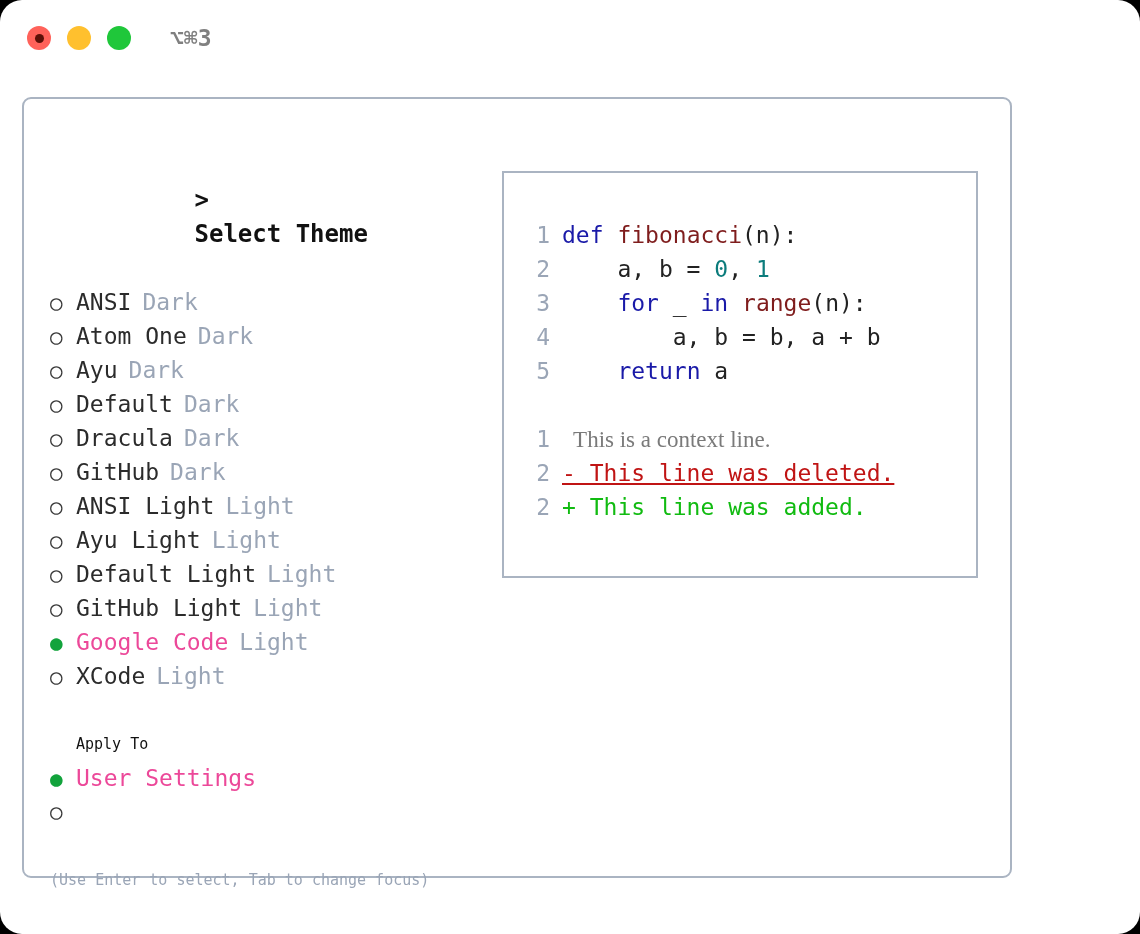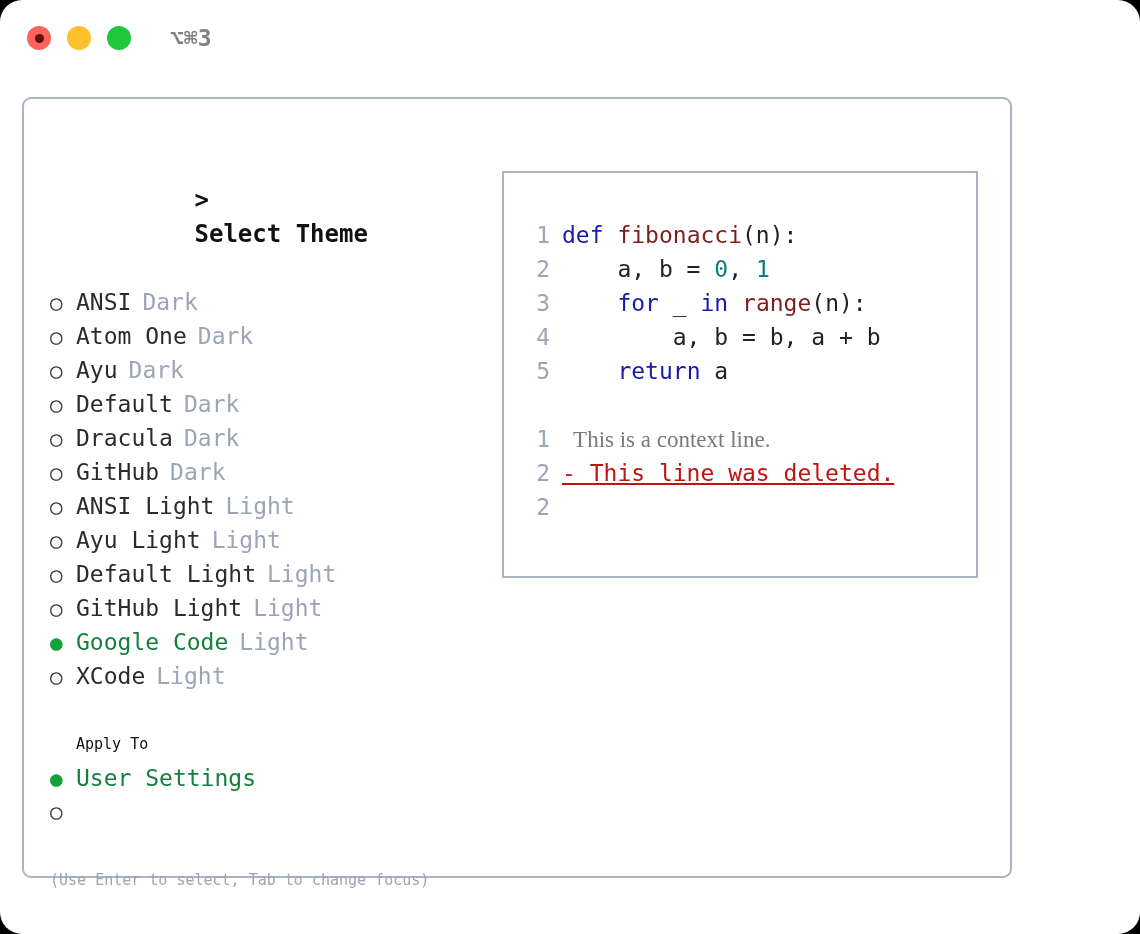--- a/index.html
+++ b/index.html
@@ -119,21 +119,21 @@
   }
   .marker {
     width: 26px;
     flex: 0 0 26px;
     font-size: 21px;
     color: #3a3a3a;
     line-height: 34px;
   }
   .marker.on { color: #12a33c; }
   .opt-label { color: #2b2b2b; }
-  .opt-row.selected .opt-label { color: #15803d; }
+  .opt-row.selected .opt-label { color: #ec4899; }
   .opt-tag {
     color: #9aa5b6;
     padding-left: 11px;
   }
 
   .apply-head {
     font-size: 15px;
     color: #111111;
     line-height: 34px;
     padding-left: 26px;
@@ -267,20 +267,20 @@
         <div class="code-box">
           <div class="code-area" id="code-area">
               <div class="code-line"><span class="ln">1</span><span class="code-text"><span class="tok-kw">def </span><span class="tok-fn">fibonacci</span><span class="tok-pl">(n):</span></span></div>
               <div class="code-line"><span class="ln">2</span><span class="code-text"><span class="tok-pl">    a, b = </span><span class="tok-num">0</span><span class="tok-pl">, </span><span class="tok-num">1</span></span></div>
               <div class="code-line"><span class="ln">3</span><span class="code-text"><span class="tok-pl">    </span><span class="tok-kw">for</span><span class="tok-pl"> _ </span><span class="tok-kw">in</span><span class="tok-pl"> </span><span class="tok-fn">range</span><span class="tok-pl">(n):</span></span></div>
               <div class="code-line"><span class="ln">4</span><span class="code-text"><span class="tok-pl">        a, b = b, a + b</span></span></div>
               <div class="code-line"><span class="ln">5</span><span class="code-text"><span class="tok-pl">    </span><span class="tok-kw">return</span><span class="tok-pl"> a</span></span></div>
               <div class="diff-gap"></div>
               <div class="code-line"><span class="ln">1</span><span class="diff-ctx">  This is a context line.</span></div>
               <div class="code-line"><span class="ln">2</span><span class="diff-del">- This line was deleted.</span></div>
-              <div class="code-line"><span class="ln">2</span></div>
+              <div class="code-line"><span class="ln">2</span><span class="diff-add">+ This line was added.</span></div>
             </div>
         </div>
       </div>
 
     </div>
   </div>
 </div>
 
 </body></html>

